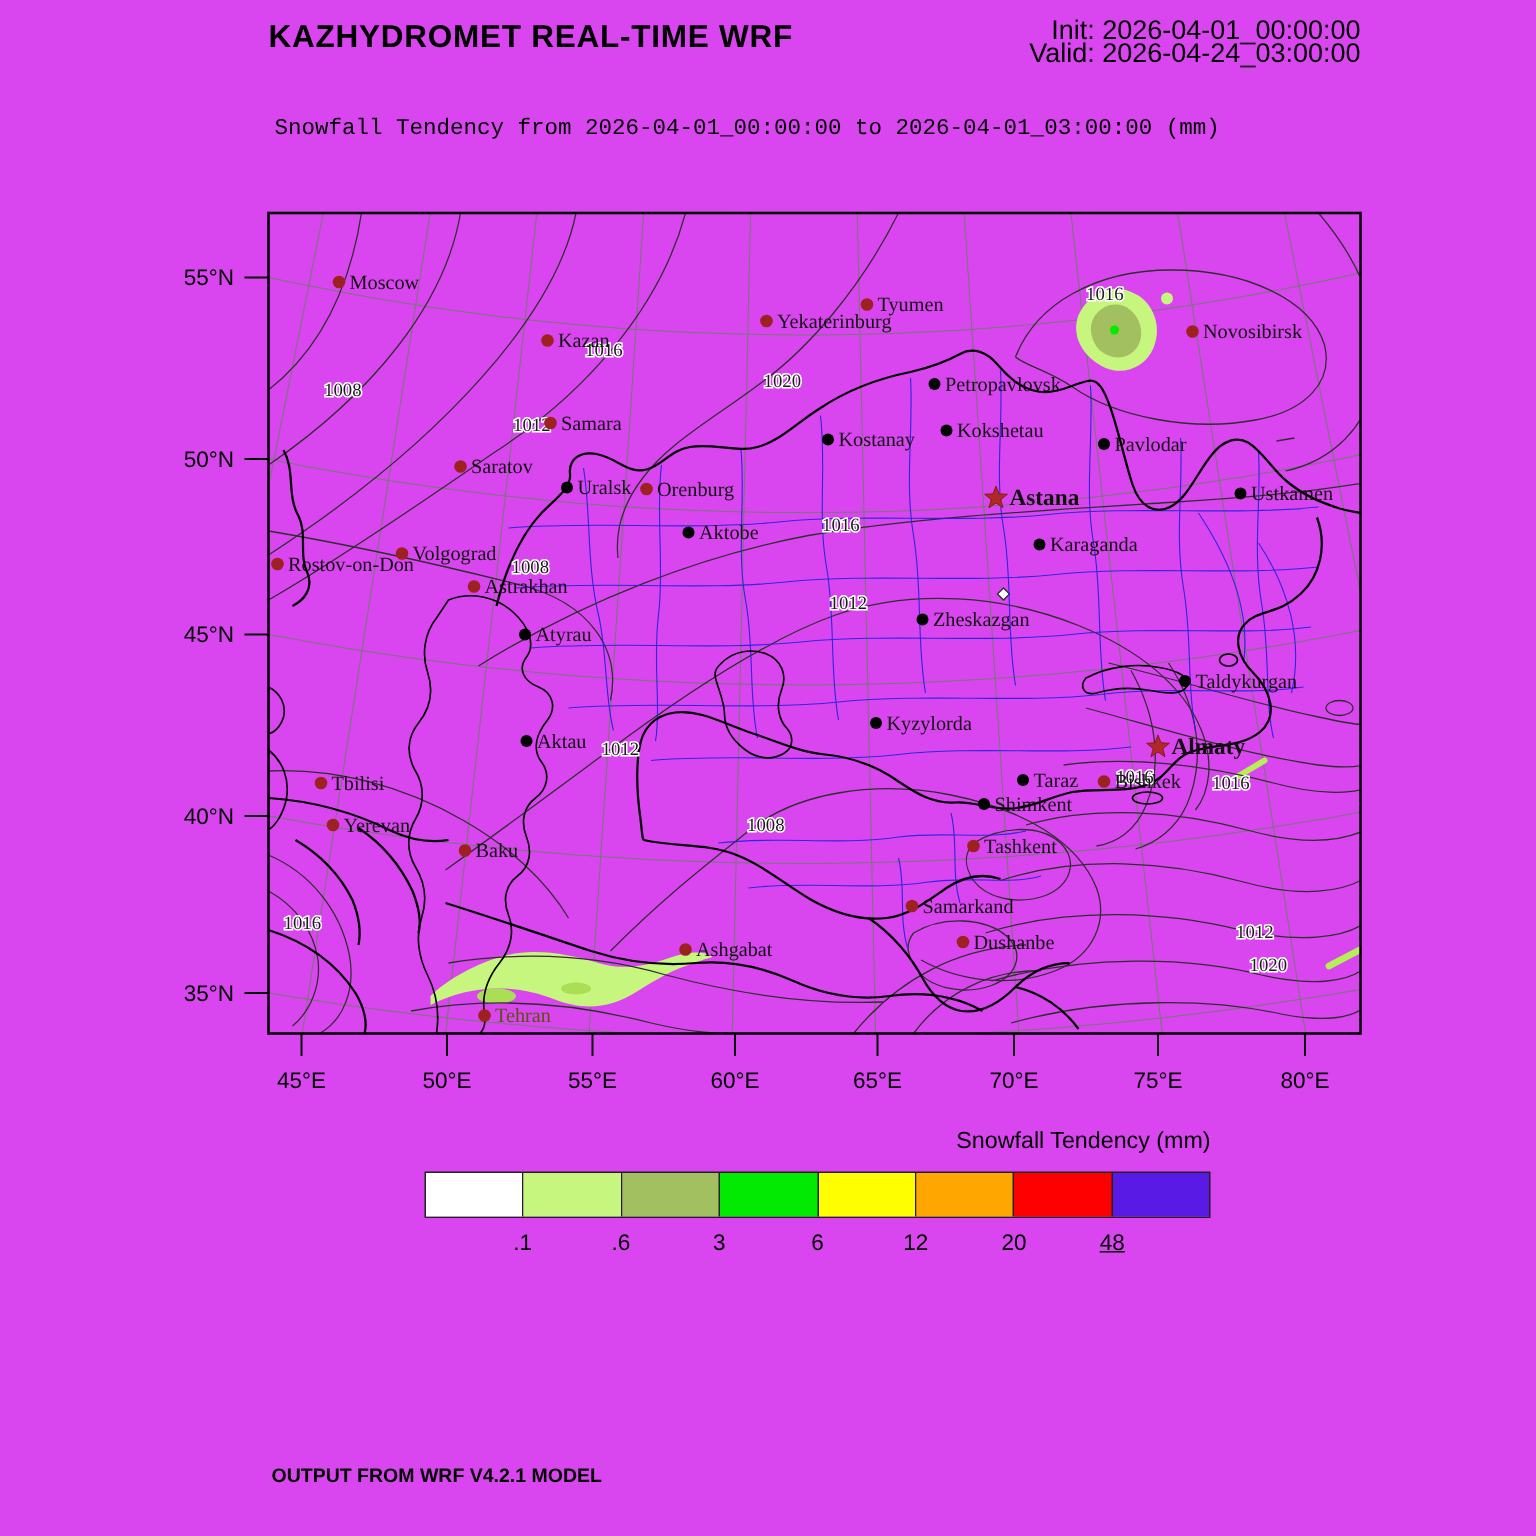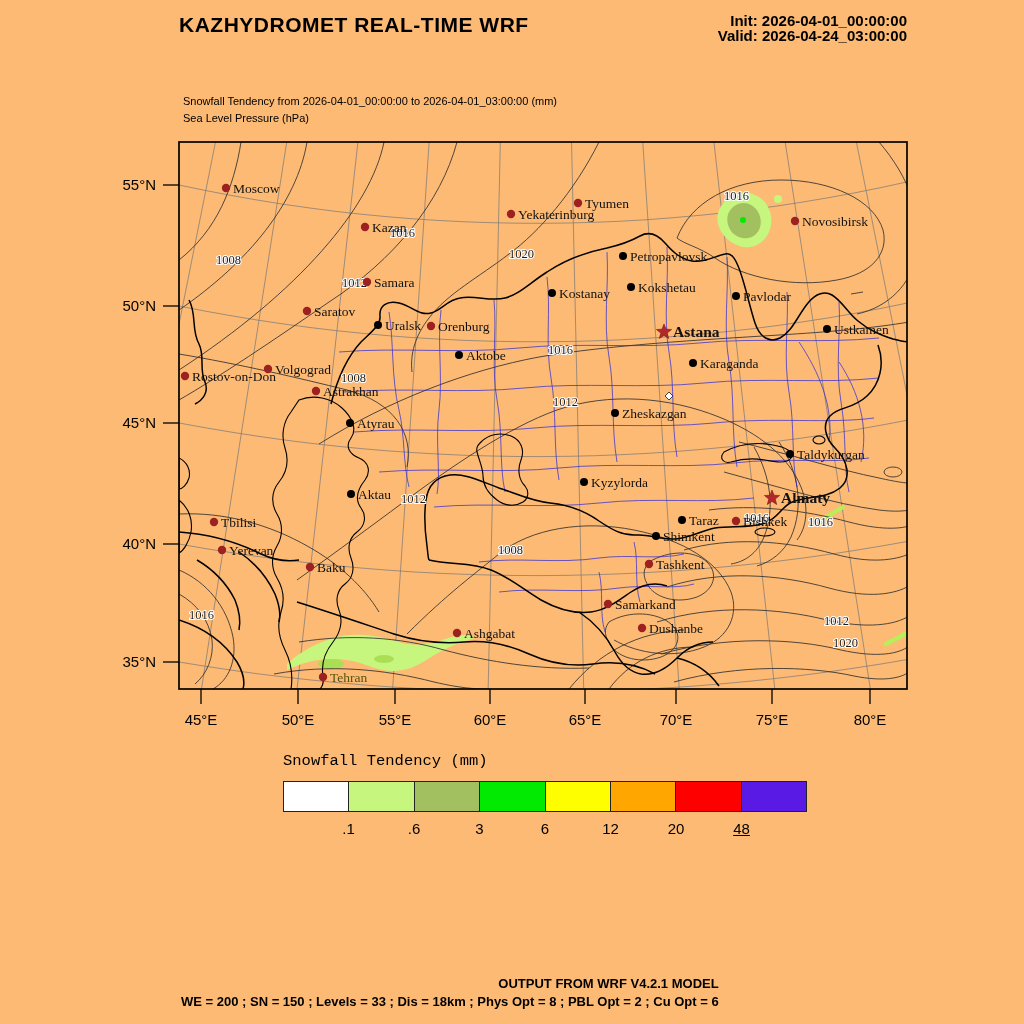--- a/index.html
+++ b/index.html
@@ -1,41 +1,40 @@
 <!DOCTYPE html>
 <html><head>
 <meta charset="utf-8">
 <style>
   html,body{margin:0;padding:0;background:#ffffff;}
-  .page{position:relative;width:1024px;height:1024px;background:#fdba74;overflow:hidden;
+  .page{position:relative;width:1024px;height:1024px;background:#d946ef;overflow:hidden;
         font-family:"Liberation Sans",sans-serif;color:#000;}
   .title{position:absolute;left:179px;top:13px;font-size:21px;font-weight:bold;letter-spacing:.5px;}
-  .runinfo{position:absolute;right:117px;top:13px;text-align:right;font-size:15px;font-weight:bold;line-height:15px;}
-  .subtitle{position:absolute;left:183px;top:93px;font-size:11px;line-height:17px;}
+  .runinfo{position:absolute;right:117px;top:13px;text-align:right;font-size:18px;font-weight:normal;line-height:15px;}
+  .subtitle{position:absolute;left:183px;top:77px;font-size:15px;line-height:17px;font-family:Liberation Mono, monospace;}
   #mapsvg{position:absolute;left:179px;top:142px;overflow:visible;}
-  .cb-title{position:absolute;left:283px;width:524px;top:752px;text-align:left;font-size:15.5px;font-family:Liberation Mono, monospace;}
+  .cb-title{position:absolute;left:283px;width:524px;top:752px;text-align:right;font-size:15.5px;}
   .cbar{position:absolute;left:283px;top:781px;width:524px;height:31px;display:flex;border:1px solid #222;box-sizing:border-box;}
   .cbar .cell{flex:1 1 0;border-right:1px solid #222;}
   .cbar .cell:last-child{border-right:none;}
   .cb-ticks{position:absolute;left:283px;top:820px;width:524px;height:22px;font-size:15px;}
   .cb-ticks span{position:absolute;transform:translateX(-50%);}
   .footer{position:absolute;left:181px;top:975px;font-size:13px;font-weight:bold;line-height:18px;text-align:right;}
 </style>
 </head>
 <body>
 
 <div class="page">
   <div class="title">KAZHYDROMET REAL-TIME WRF</div>
   <div class="runinfo">
     <div>Init: 2026-04-01_00:00:00</div>
     <div>Valid: 2026-04-24_03:00:00</div>
   </div>
   <div class="subtitle">
     <div>Snowfall Tendency from 2026-04-01_00:00:00 to 2026-04-01_03:00:00   (mm)</div>
-    <div>Sea Level Pressure   (hPa)</div>
   </div>
 
   <svg id="mapsvg" width="728" height="547">
       <defs>
         <clipPath id="frameclip">
           <rect x="0" y="0" width="728" height="547"></rect>
         </clipPath>
       </defs>
       <g clip-path="url(#frameclip)">
         <g stroke="#777" fill="none" stroke-width="0.7">
@@ -286,15 +285,14 @@
       <span style="left: 131px;">.6</span>
       <span style="left: 196.5px;">3</span>
       <span style="left: 262px;">6</span>
       <span style="left: 327.5px; text-align: center;">12</span>
       <span style="left: 393px;">20</span>
       <span style="left: 458.5px; text-decoration: underline;">48</span>
     </div>
 
   <div class="footer">
     <div>OUTPUT FROM WRF V4.2.1 MODEL</div>
-    <div>WE = 200 ; SN = 150 ; Levels = 33 ; Dis = 18km ; Phys Opt = 8 ; PBL Opt = 2 ; Cu Opt = 6</div>
   </div>
 </div>
 
 </body></html>

